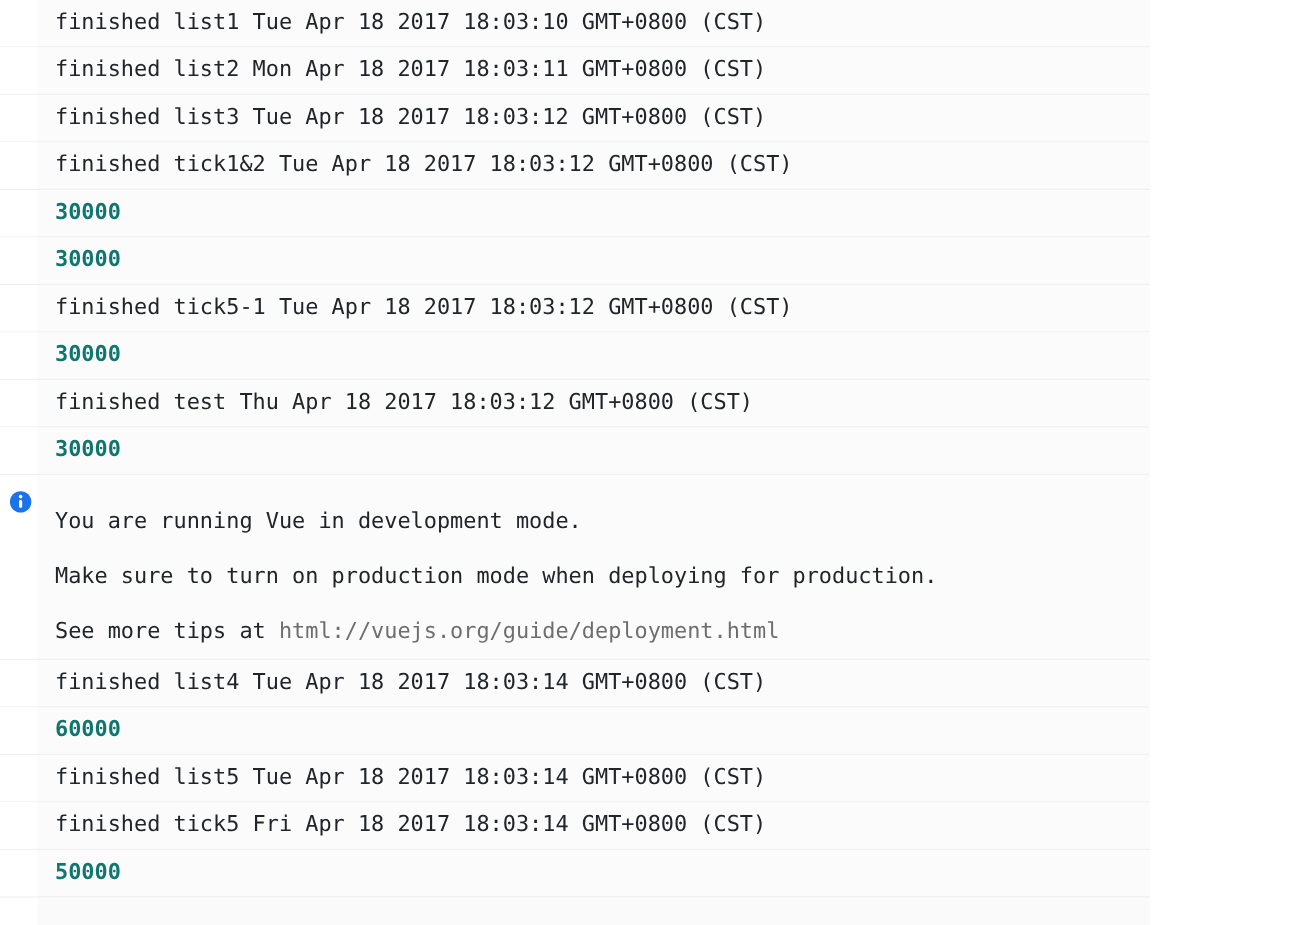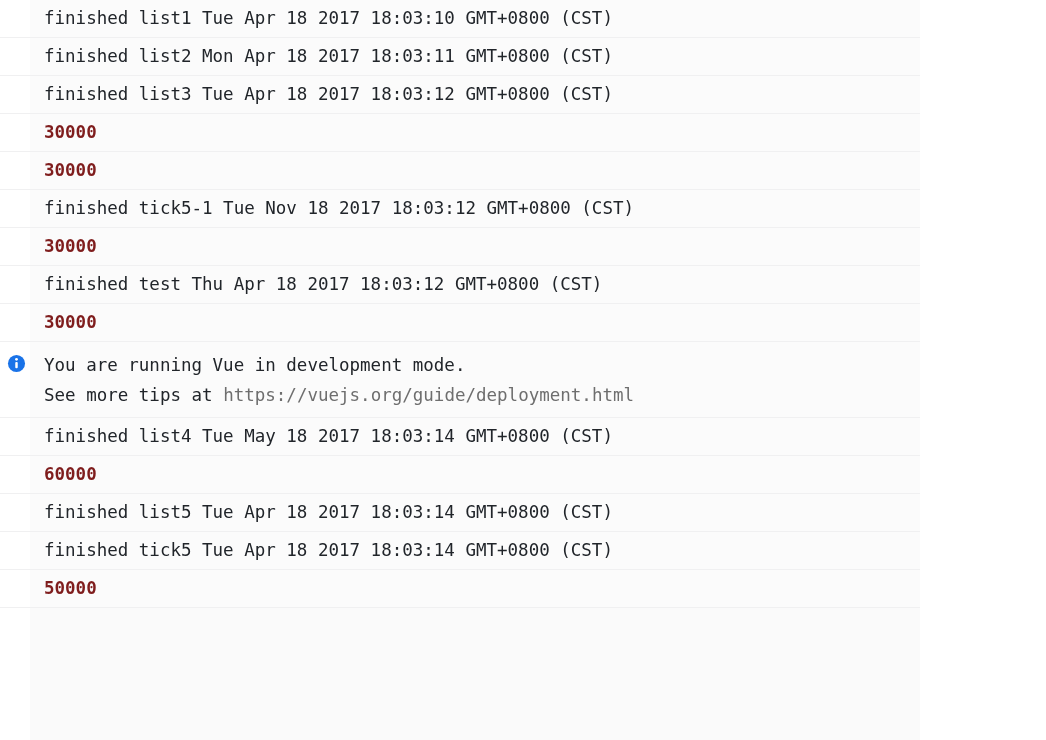--- a/index.html
+++ b/index.html
@@ -67,21 +67,21 @@
     letter-spacing: 0px;
     white-space: pre;
     color: #21252a;
   }
 
   .row.log .row-body {
     color: #21252a;
   }
 
   .row.value .row-body {
-    color: #7f1d1d;
+    color: #0f766e;
     font-weight: bold;
   }
 
   
   .row.info {
     align-items: flex-start;
     min-height: 0;
   }
   .row.info .row-gutter {
     background: #ffffff;
@@ -97,20 +97,21 @@
     position: absolute;
     left: 7px;
     top: 12px;
     width: 19px;
     height: 19px;
     display: block;
   }
 
   .info-line {
     display: block;
+    margin-top: 14px;
   }
   .msg-url {
     color: #6e6e6e;
   }
 
   .row:last-child {
     border-bottom: 1px solid #f0f0f1;
   }
 </style>
 </head>
@@ -124,31 +125,35 @@
         <div class="row-body">finished list1 Tue Apr 18 2017 18:03:10 GMT+0800 (CST)</div>
       </div>
       <div class="row log">
         <div class="row-gutter"></div>
         <div class="row-body">finished list2 Mon Apr 18 2017 18:03:11 GMT+0800 (CST)</div>
       </div>
       <div class="row log">
         <div class="row-gutter"></div>
         <div class="row-body">finished list3 Tue Apr 18 2017 18:03:12 GMT+0800 (CST)</div>
       </div>
+      <div class="row log">
+        <div class="row-gutter"></div>
+        <div class="row-body">finished tick1&amp;2 Tue Apr 18 2017 18:03:12 GMT+0800 (CST)</div>
+      </div>
       <div class="row value">
         <div class="row-gutter"></div>
         <div class="row-body">30000</div>
       </div>
       <div class="row value">
         <div class="row-gutter"></div>
         <div class="row-body">30000</div>
       </div>
       <div class="row log">
         <div class="row-gutter"></div>
-        <div class="row-body">finished tick5-1 Tue Nov 18 2017 18:03:12 GMT+0800 (CST)</div>
+        <div class="row-body">finished tick5-1 Tue Apr 18 2017 18:03:12 GMT+0800 (CST)</div>
       </div>
       <div class="row value">
         <div class="row-gutter"></div>
         <div class="row-body">30000</div>
       </div>
       <div class="row log">
         <div class="row-gutter"></div>
         <div class="row-body">finished test Thu Apr 18 2017 18:03:12 GMT+0800 (CST)</div>
       </div>
       <div class="row value">
@@ -156,36 +161,36 @@
         <div class="row-body">30000</div>
       </div>
       <div class="row info">
         <div class="row-gutter">
           <svg class="info-icon" viewBox="0 0 20 20">
             <circle cx="10" cy="10" r="9" fill="#1a73e8"></circle>
             <circle cx="10" cy="5.6" r="1.5" fill="#ffffff"></circle>
             <rect x="8.7" y="8.4" width="2.6" height="6.6" rx="1.1" fill="#ffffff"></rect>
           </svg>
         </div>
-        <div class="row-body"><span class="info-line">You are running Vue in development mode.</span><span class="info-line"><span>See more tips at </span><span class="msg-url">https://vuejs.org/guide/deployment.html</span></span></div>
+        <div class="row-body"><span class="info-line">You are running Vue in development mode.</span><span class="info-line">Make sure to turn on production mode when deploying for production.</span><span class="info-line"><span>See more tips at </span><span class="msg-url">html://vuejs.org/guide/deployment.html</span></span></div>
       </div>
       <div class="row log">
         <div class="row-gutter"></div>
-        <div class="row-body">finished list4 Tue May 18 2017 18:03:14 GMT+0800 (CST)</div>
+        <div class="row-body">finished list4 Tue Apr 18 2017 18:03:14 GMT+0800 (CST)</div>
       </div>
       <div class="row value">
         <div class="row-gutter"></div>
         <div class="row-body">60000</div>
       </div>
       <div class="row log">
         <div class="row-gutter"></div>
         <div class="row-body">finished list5 Tue Apr 18 2017 18:03:14 GMT+0800 (CST)</div>
       </div>
       <div class="row log">
         <div class="row-gutter"></div>
-        <div class="row-body">finished tick5 Tue Apr 18 2017 18:03:14 GMT+0800 (CST)</div>
+        <div class="row-body">finished tick5 Fri Apr 18 2017 18:03:14 GMT+0800 (CST)</div>
       </div>
       <div class="row value">
         <div class="row-gutter"></div>
         <div class="row-body">50000</div>
       </div>
     </div>
 </div>
 
 </body></html>

